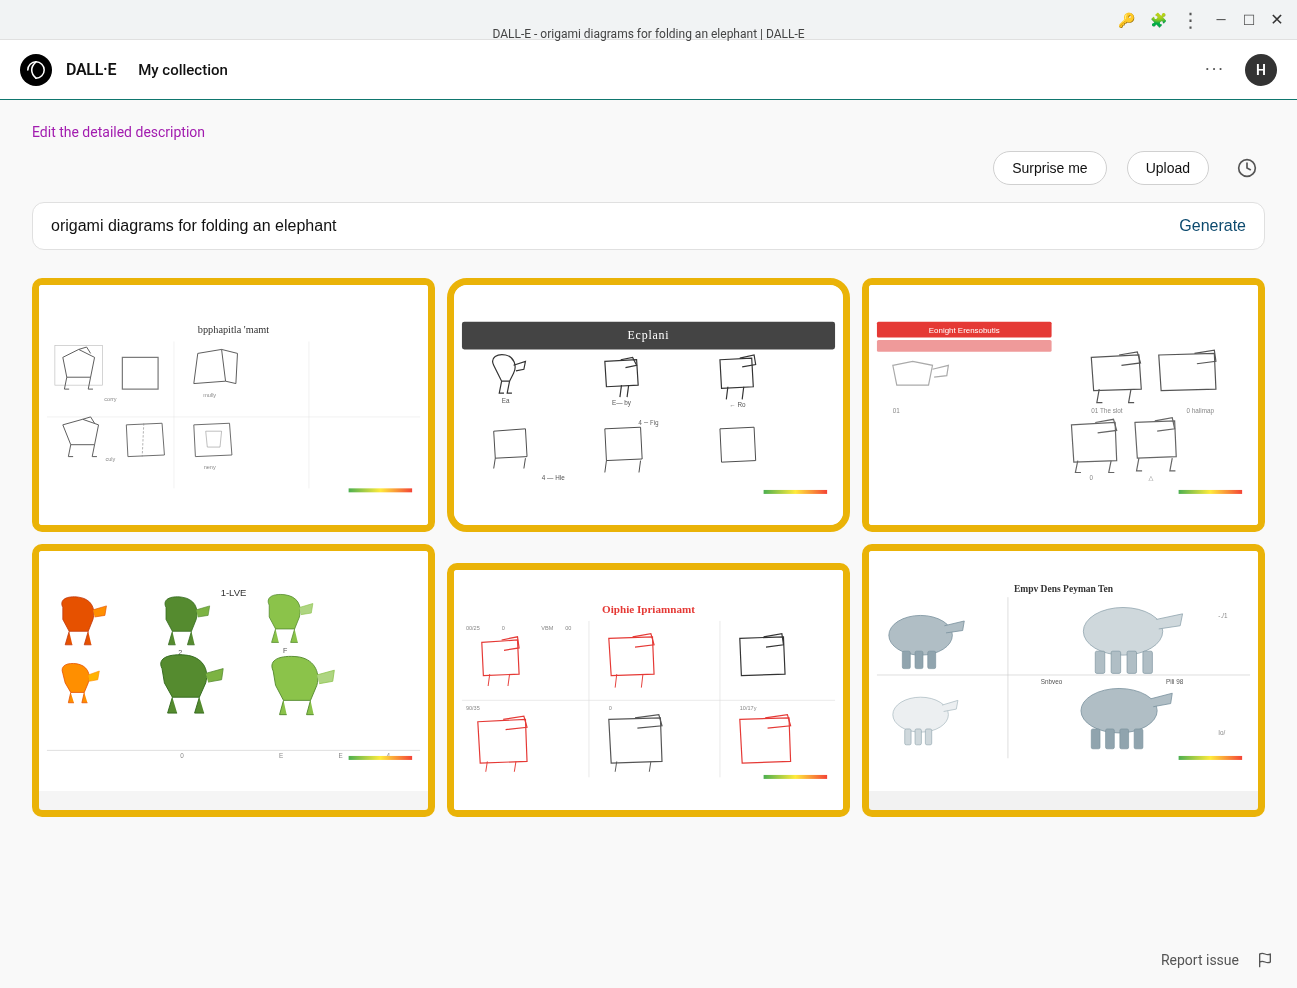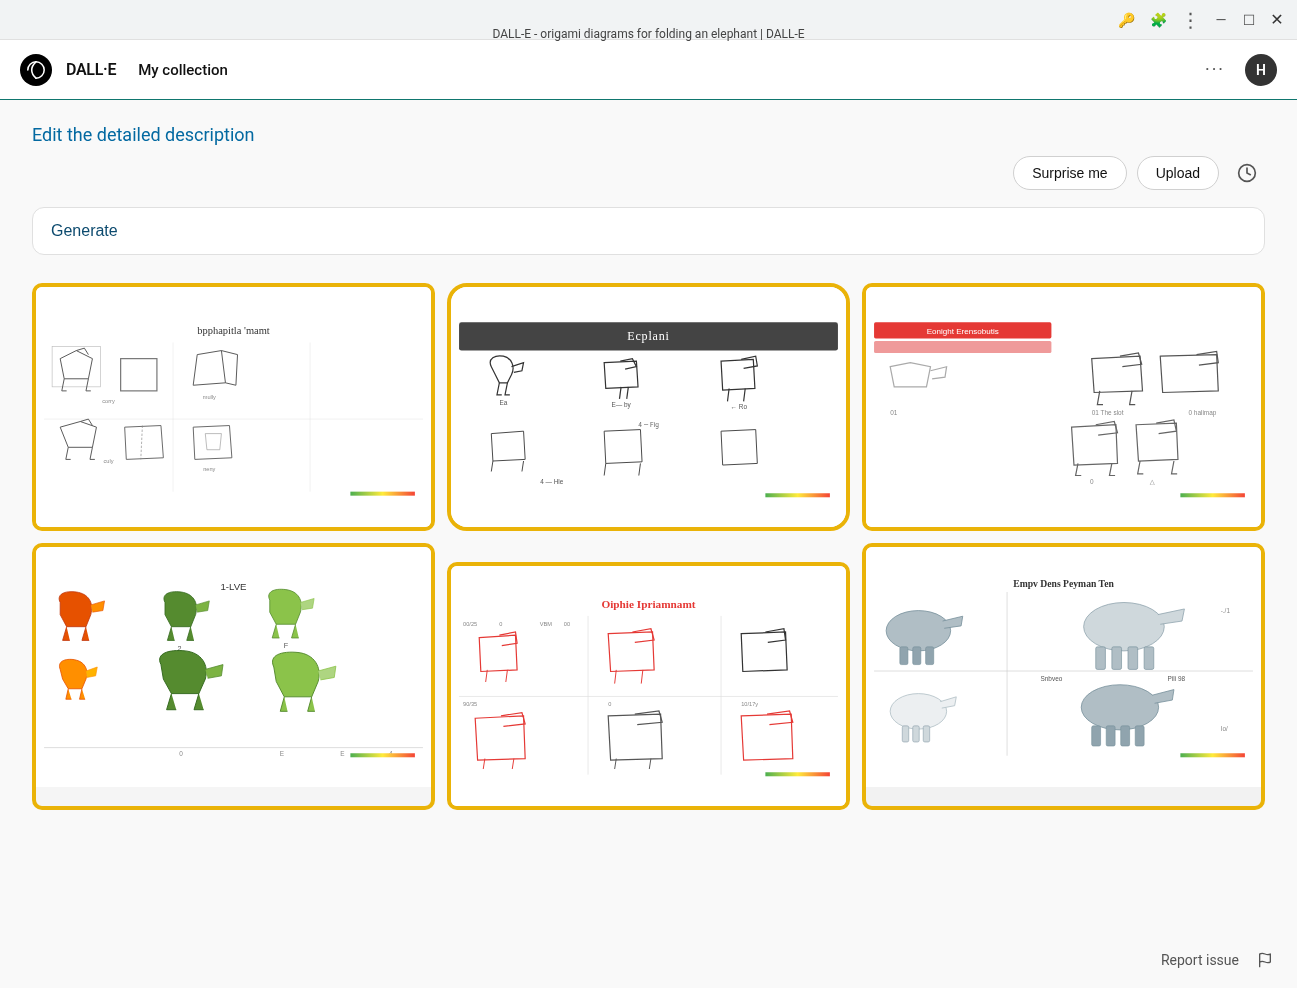--- a/index.html
+++ b/index.html
@@ -110,28 +110,28 @@
     
     .main-content {
       padding: 24px 32px;
       background: #f9f9f9;
       height: calc(988px - 40px - 60px);
       position: relative;
     }
 
     
     .prompt-label {
-      font-size: 18px;
-      color: #0369a1;
+      font-size: 14px;
+      color: #a21caf;
       margin-bottom: 10px;
     }
     .prompt-row {
       display: flex;
       align-items: center;
-      gap: 10px;
+      gap: 20px;
       margin-bottom: 16px;
     }
     .surprise-btn {
       background: #fff;
       border: 1px solid #d0d0d0;
       border-radius: 20px;
       padding: 8px 18px;
       font-size: 14px;
       cursor: pointer;
       color: #111;
@@ -188,21 +188,21 @@
     .image-grid {
       display: grid;
       grid-template-columns: repeat(3, 1fr);
       gap: 12px;
     }
     .grid-image {
       border-radius: 10px;
       overflow: hidden;
       background: #fff;
       cursor: pointer;
-      border: 4px solid #eab308;
+      border: 7px solid #eab308;
     }
     .grid-image svg {
       width: 100%;
       height: 100%;
       display: block;
     }
 
     
     .img-placeholder {
       width: 100%;
@@ -275,20 +275,21 @@
     <button class="upload-btn">Upload</button>
     <div class="history-btn">
       <svg width="20" height="20" viewBox="0 0 24 24" fill="none" stroke="#555" stroke-width="2" stroke-linecap="round" stroke-linejoin="round">
         <circle cx="12" cy="12" r="10"></circle>
         <polyline points="12 6 12 12 16 14"></polyline>
       </svg>
     </div>
   </div>
 
   <div class="prompt-input-row">
+    <input class="prompt-input" value="origami diagrams for folding an elephant" type="text" style="">
     <button class="generate-btn">Generate</button>
   </div>
 
   <div class="image-grid">
 
     <div class="grid-image img-1">
       <div class="img-placeholder">
         <svg viewBox="0 0 490 230" xmlns="http://www.w3.org/2000/svg" style="width:100%;height:100%;">
 
           <text x="245" y="24" text-anchor="middle" font-size="13" fill="#333" font-family="serif">bpphapitla 'mamt</text>

